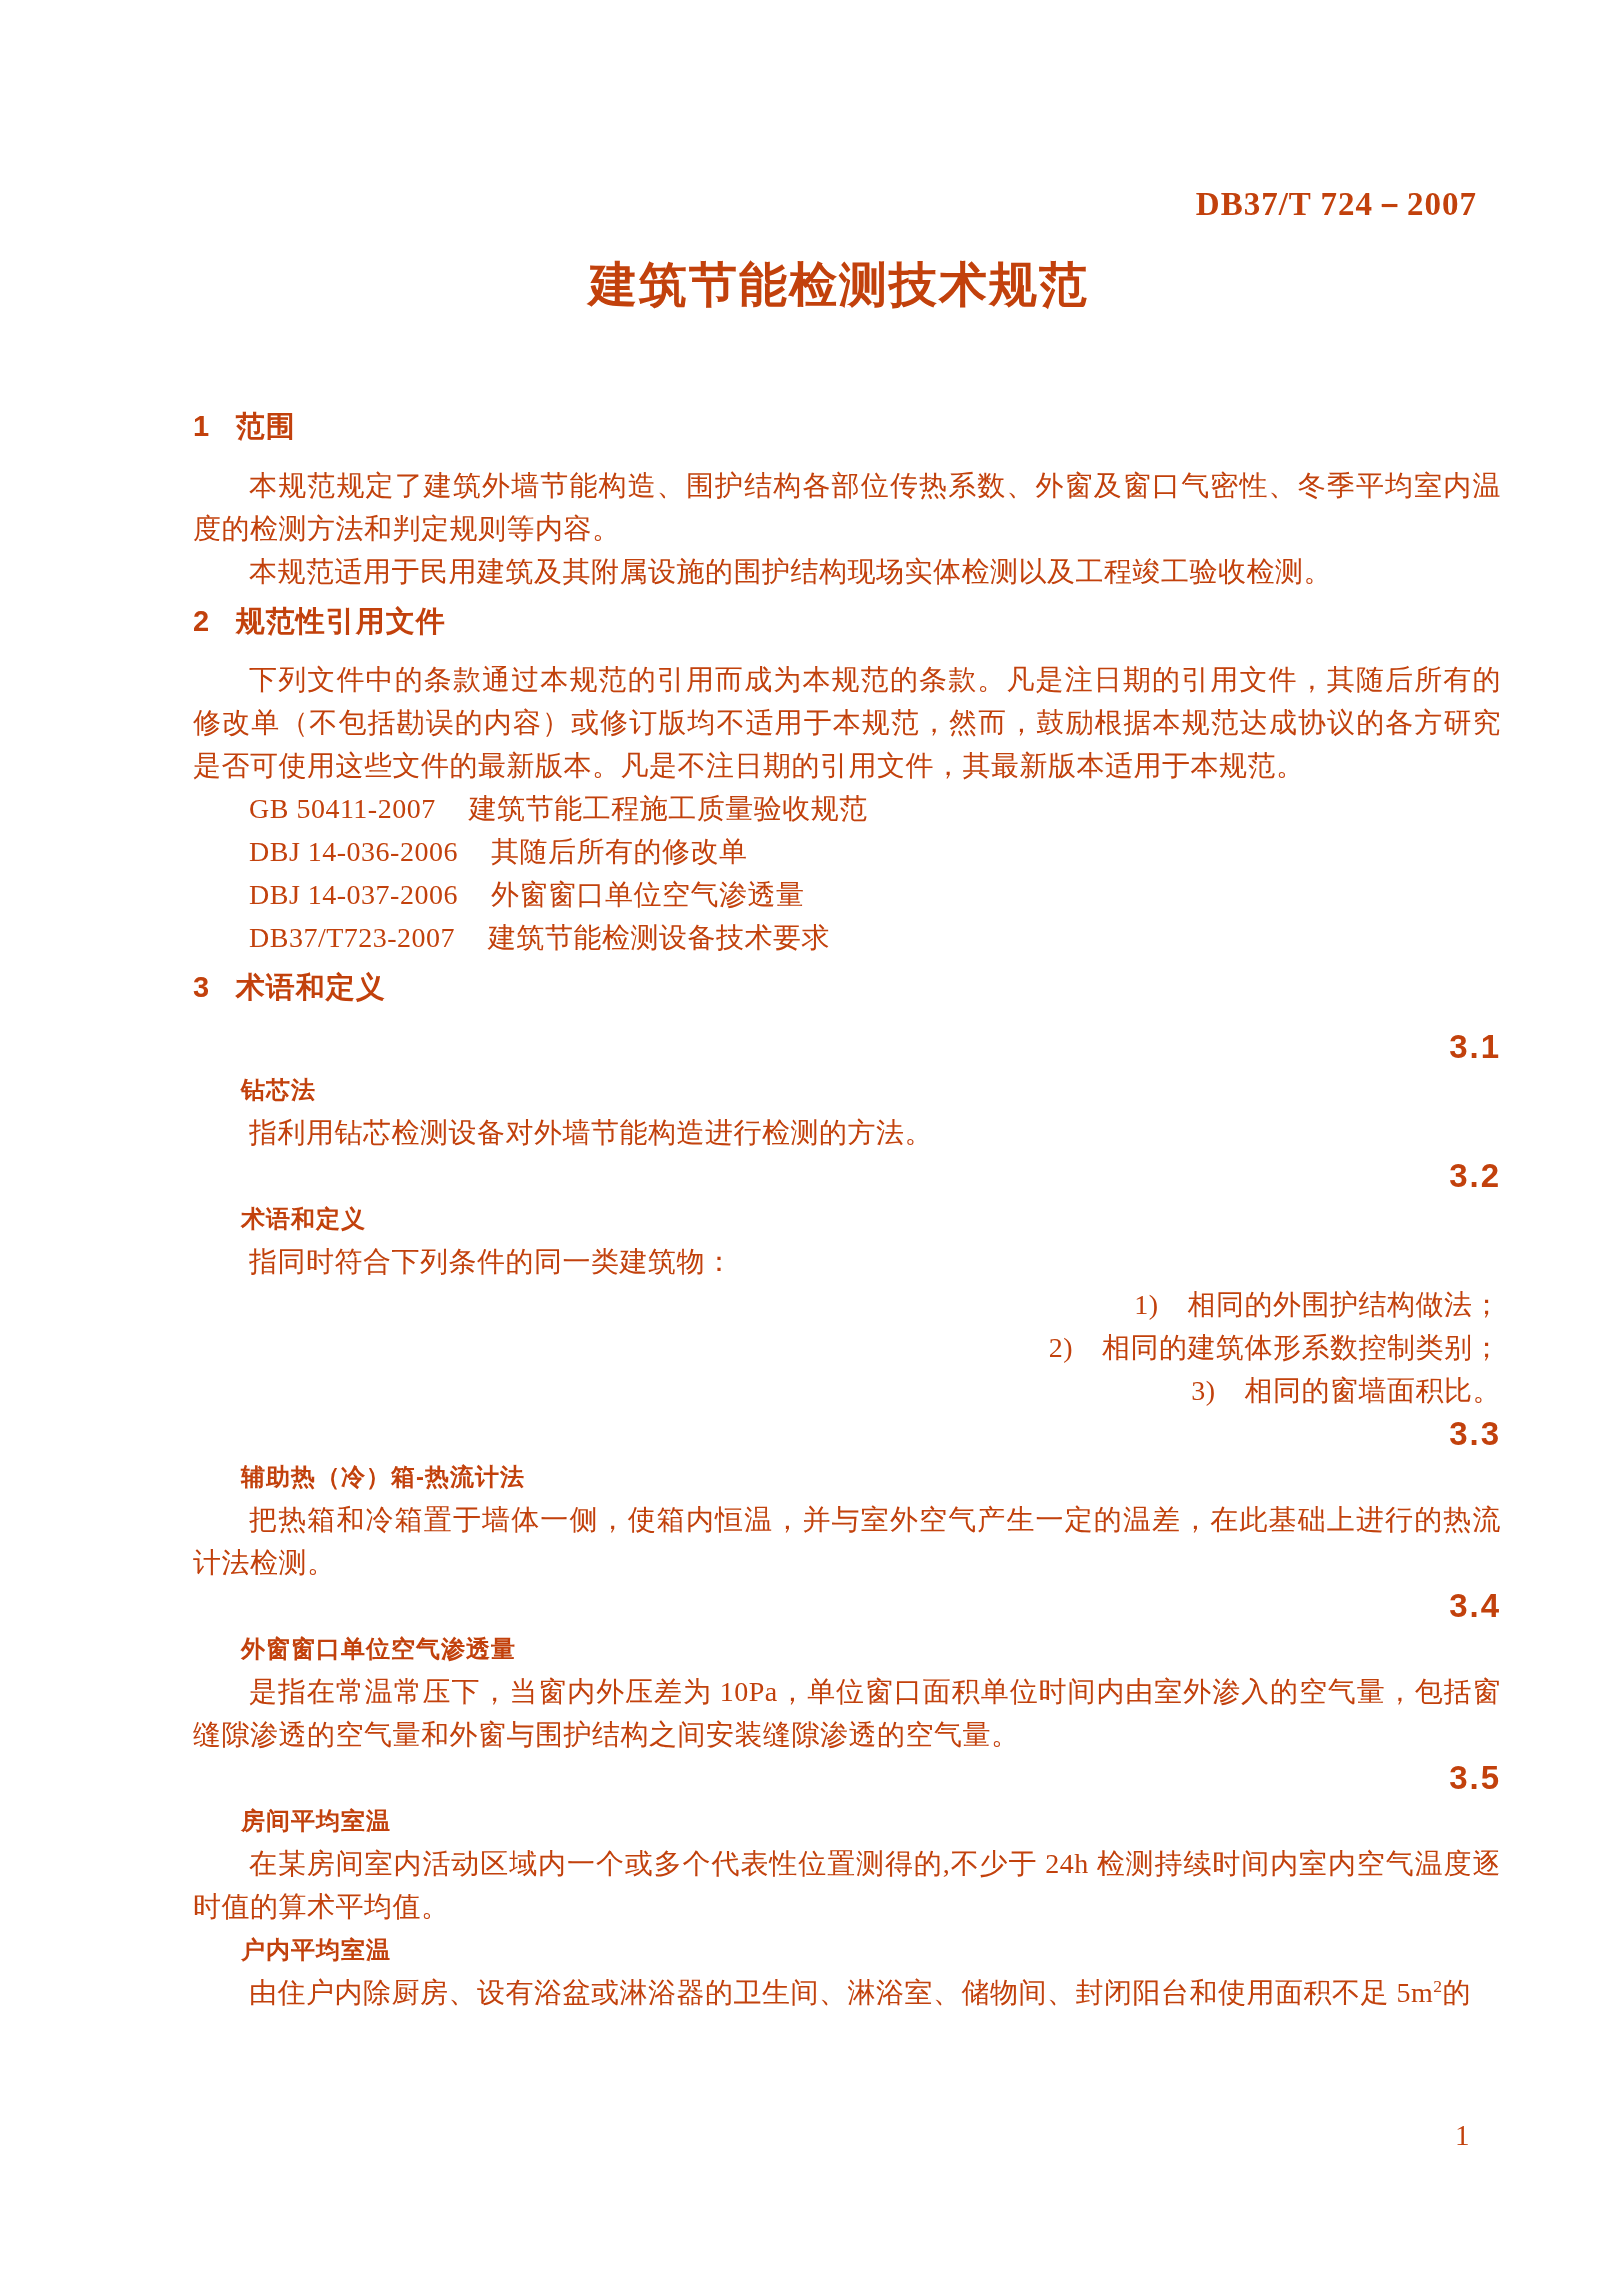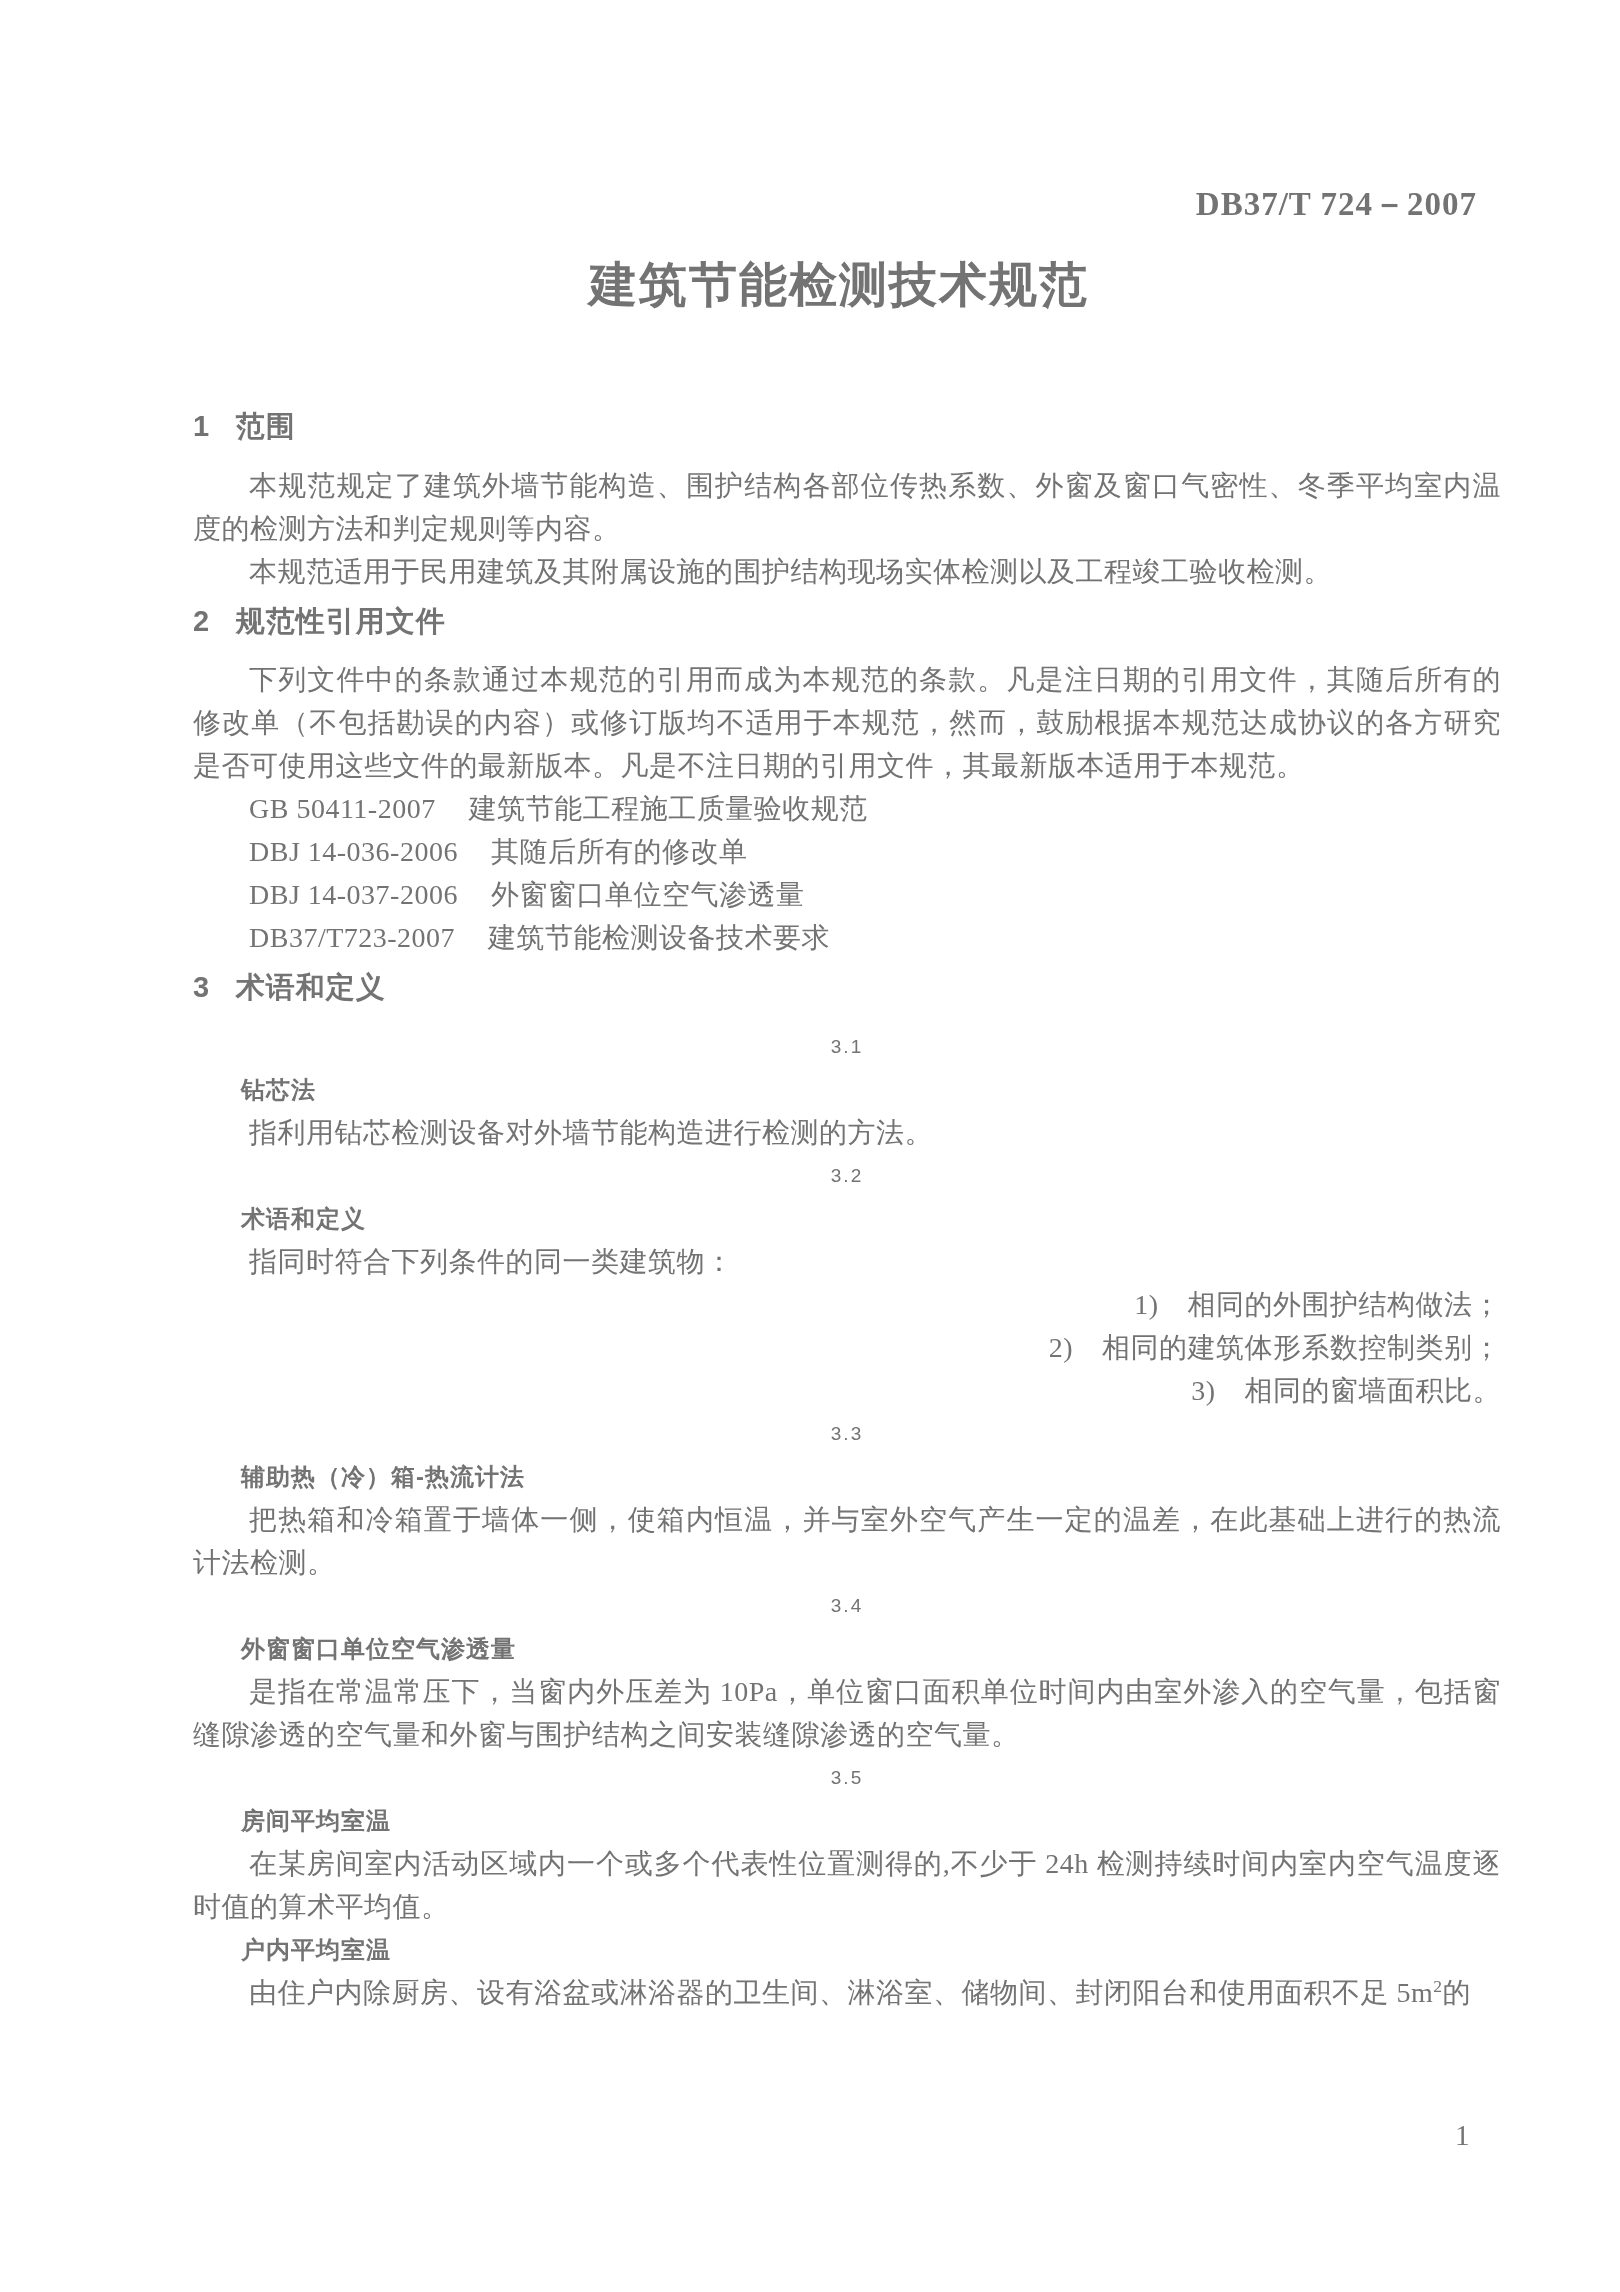--- a/index.html
+++ b/index.html
@@ -1,21 +1,21 @@
 <!DOCTYPE html>
 <html><head>
 <meta charset="utf-8">
 <style>
   html, body { margin: 0; padding: 0; background: #ffffff; }
   .page {
     position: relative;
     width: 1620px;
     height: 2289px;
     background: #ffffff;
-    color: #737373;
+    color: #c2410c;
     overflow: hidden;
     font-family: "Liberation Serif", "DejaVu Serif", serif;
   }
   .doc-number {
     position: absolute;
     top: 182px;
     right: 143px;
     font-family: "Liberation Serif", "DejaVu Serif", serif;
     font-weight: bold;
     font-size: 33px;
@@ -53,24 +53,25 @@
     letter-spacing: 1px;
     text-align: left;
   }
   .sec-heading.spaced { margin-top: 7px; }
   .sec-num { margin-right: 25.5px; }
   .para { margin: 0; text-indent: 2em; }
   .ref-line { padding-left: 2em; text-align: left; }
   .ref-code { margin-right: 33px; white-space: nowrap; }
   .term-num {
     font-family: "Liberation Sans", "DejaVu Sans", sans-serif;
-    font-size: 19px;
+    font-size: 33px;
     line-height: 43px;
     letter-spacing: 2px;
-    text-align: center;
+    text-align: right;
+    font-weight: bold;
   }
   .term-name {
     padding-left: 2em;
     font-family: "Liberation Sans", "DejaVu Sans", sans-serif;
     font-weight: bold;
     font-size: 24px;
     line-height: 43px;
     letter-spacing: 1px;
     text-align: left;
   }

